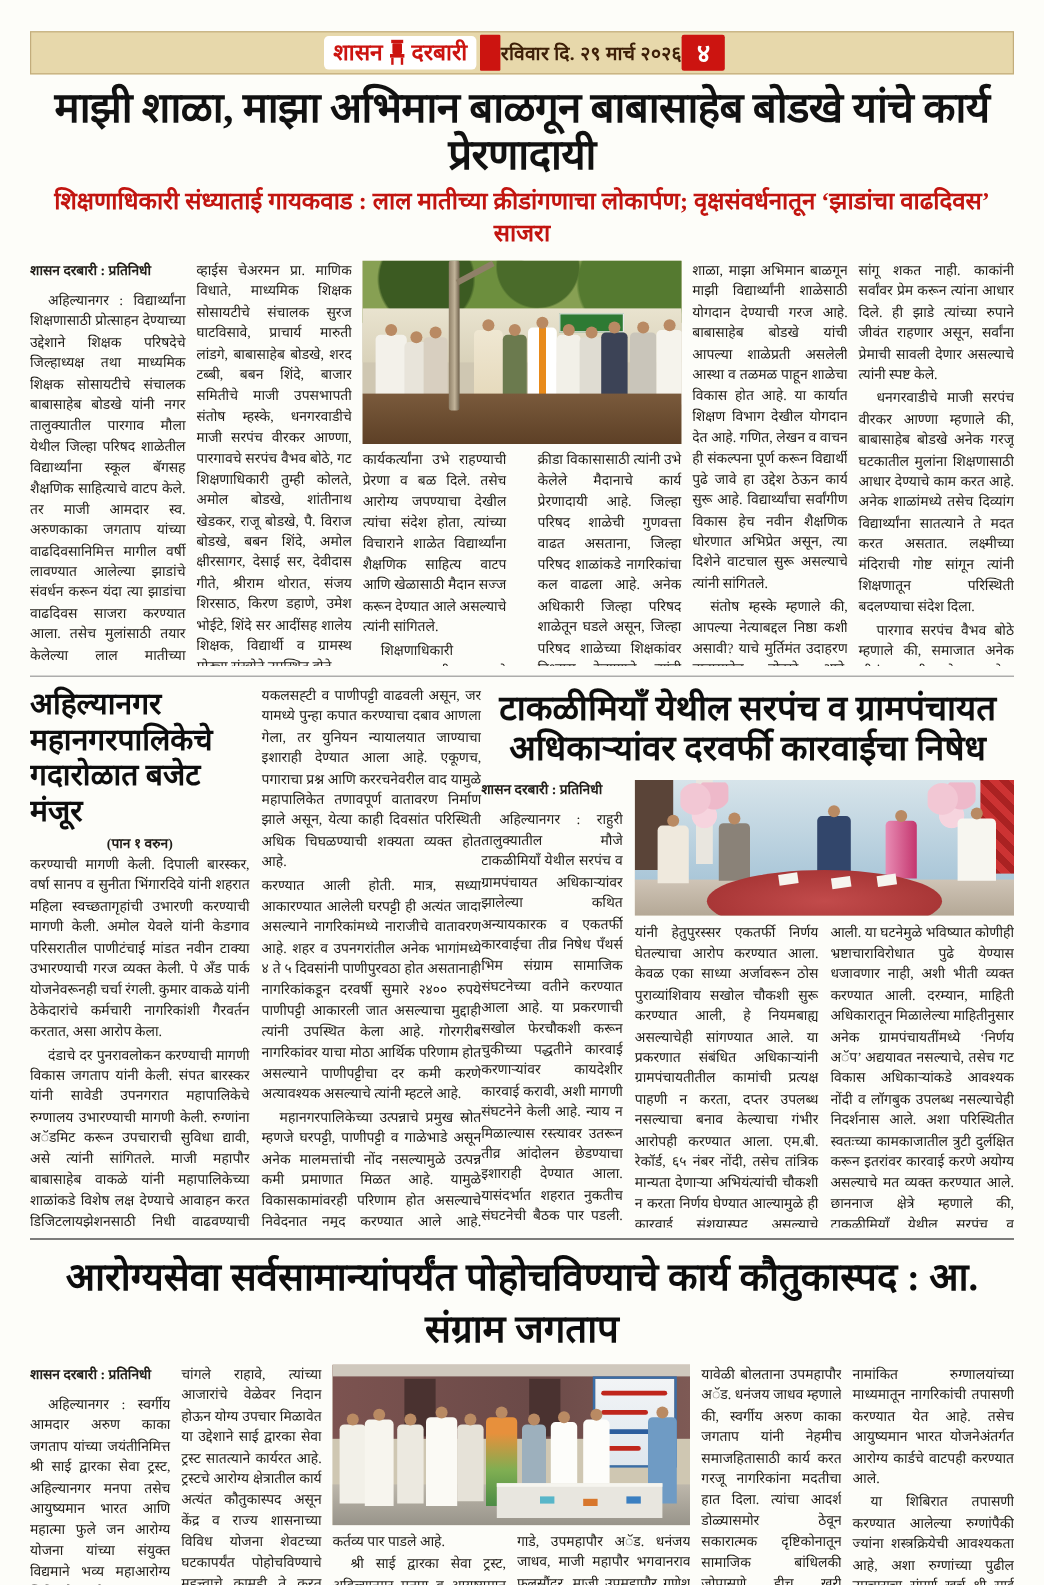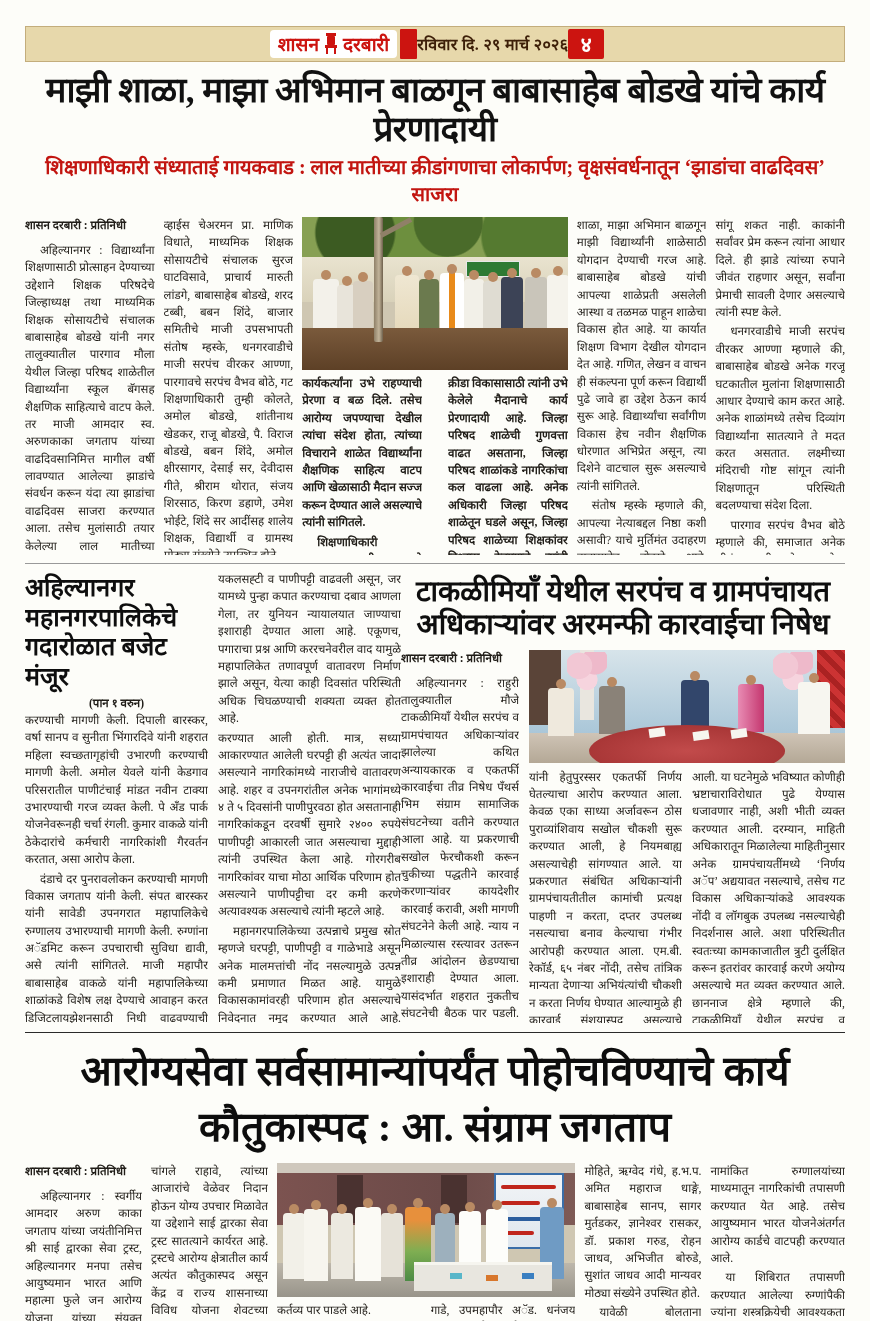--- a/index.html
+++ b/index.html
@@ -38,21 +38,21 @@
   }
   
   .byline{font-size:11.5px;font-weight:bold;margin:0 0 10px 0;}
   .cols p{font-size:11.6px;line-height:1.5;text-align:justify;margin:0 0 2px 0;text-indent:15px;}
   .cont p:first-child{text-indent:0;}
   .colblock{overflow:hidden;}
   
   .a1-row{display:flex;gap:9px;height:338px;overflow:hidden;}
   .a1-col{flex:1 1 0;}
   .a1-mid{flex:2.05 2.05 0;display:flex;flex-direction:column;}
-  .a1-midcols{display:flex;gap:26px;flex:1;overflow:hidden;margin-top:5px;font-weight:bold;}
+  .a1-midcols{display:flex;gap:26px;flex:1;overflow:hidden;margin-top:5px;}
   .a1-midcols>div{flex:1 1 0;}
   
   .photo{position:relative;overflow:hidden;background:#cfc7b2;}
   .photo *{position:absolute;}
   .p1{width:100%;height:153px;}
   .p1 .canopy{top:0;left:0;right:0;height:52px;
     background:radial-gradient(circle at 20% 30%,#3c5b22 0 18%,transparent 19%),
                radial-gradient(circle at 55% 10%,#4a6b2a 0 22%,transparent 23%),
                radial-gradient(circle at 85% 35%,#557a30 0 20%,transparent 21%),
                radial-gradient(circle at 40% 60%,#6d8f3e 0 25%,transparent 26%),#87a053;}
@@ -98,21 +98,21 @@
   .from-p1{font-size:11.5px;font-weight:bold;text-align:center;margin:0 0 2px 0;}
   .subhead{font-size:15.5px;font-weight:bold;line-height:1.25;margin:6px 0 5px 0;color:#0c0c0c;}
   .a3{flex:1;}
   .a3 .h3x{font-size:29px;line-height:1.15;font-weight:bold;text-align:center;color:#0e0e0e;margin:4px 0 8px 0;}
   .a3-row{display:flex;gap:10px;}
   .a3-colA{width:118px;flex:none;}
   .a3-right{flex:1;display:flex;flex-direction:column;}
   .a3-botcols{display:flex;gap:10px;margin-top:6px;overflow:hidden;}
   .a3-botcols>div{flex:1 1 0;}
   
-  .h4x{font-size:41px;font-weight:bold;text-align:center;margin:6px 0 10px 0;color:#0d0d0d;}
+  .h4x{font-size:32px;font-weight:bold;text-align:center;margin:6px 0 10px 0;color:#0d0d0d;}
   .a4-row{display:flex;gap:9px;height:302px;overflow:hidden;}
   .a4-col{flex:1 1 0;}
   .a4-mid{flex:2.55 2.55 0;display:flex;flex-direction:column;}
   .a4-midcols{display:flex;gap:9px;flex:1;overflow:hidden;margin-top:5px;}
   .a4-midcols>div{flex:1 1 0;}
   .a4-col6{flex:1.15 1.15 0;}
 </style>
 </head>
 <body>
 
@@ -222,21 +222,21 @@
             </div>
           <div class="cont">
               <p>करण्यात आली होती. मात्र, सध्या आकारण्यात आलेली घरपट्टी ही अत्यंत जादा असल्याने नागरिकांमध्ये नाराजीचे वातावरण आहे. शहर व उपनगरांतील अनेक भागांमध्ये ४ ते ५ दिवसांनी पाणीपुरवठा होत असतानाही नागरिकांकडून दरवर्षी सुमारे २४०० रुपये पाणीपट्टी आकारली जात असल्याचा मुद्दाही त्यांनी उपस्थित केला आहे. गोरगरीब नागरिकांवर याचा मोठा आर्थिक परिणाम होत असल्याने पाणीपट्टीचा दर कमी करणे अत्यावश्यक असल्याचे त्यांनी म्हटले आहे.</p>
               <p>महानगरपालिकेच्या उत्पन्नाचे प्रमुख स्रोत म्हणजे घरपट्टी, पाणीपट्टी व गाळेभाडे असून अनेक मालमत्तांची नोंद नसल्यामुळे उत्पन्न कमी प्रमाणात मिळत आहे. यामुळे विकासकामांवरही परिणाम होत असल्याचे निवेदनात नमूद करण्यात आले आहे. नागरिकांच्या दृष्टीने अत्यंत महत्त्वाचा असलेला हा विषय येत्या विशेष सर्वसाधारण सभेत मांडून, घरपट्टी व पाणीपट्टी कमी करण्याबाबत तातडीने निर्णय घेण्यात यावा आणि नगरकरांना दिलासा द्यावा, अशी मागणी नगरसेवक रवींद्र बारस्कर यांनी केली आहे.</p>
             </div>
         </div>
       </div>
     </div>
 
     <div class="a3 cols">
-      <div class="h3x">टाकळीमियाँ येथील सरपंच व ग्रामपंचायत अधिकाऱ्यांवर अरमन्फी कारवाईचा निषेध</div>
+      <div class="h3x">टाकळीमियाँ येथील सरपंच व ग्रामपंचायत अधिकाऱ्यांवर दरवर्फी कारवाईचा निषेध</div>
       <div class="a3-row">
         <div class="a3-colA colblock">
           <div class="byline">शासन दरबारी : प्रतिनिधी</div>
           <div>
               <p>अहिल्यानगर : राहुरी तालुक्यातील मौजे टाकळीमियाँ येथील सरपंच व ग्रामपंचायत अधिकाऱ्यांवर झालेल्या कथित अन्यायकारक व एकतर्फी कारवाईचा तीव्र निषेध पँथर्स भिम संग्राम सामाजिक संघटनेच्या वतीने करण्यात आला आहे. या प्रकरणाची सखोल फेरचौकशी करून चुकीच्या पद्धतीने कारवाई करणाऱ्यांवर कायदेशीर कारवाई करावी, अशी मागणी संघटनेने केली आहे. न्याय न मिळाल्यास रस्त्यावर उतरून तीव्र आंदोलन छेडण्याचा इशाराही देण्यात आला. यासंदर्भात शहरात नुकतीच संघटनेची बैठक पार पडली. बैठकीत जिल्हा परिषदेचे मुख्य कार्यकारी अधिकारी यांची लवकरच भेट घेऊन सदर प्रकरणी सविस्तर चर्चा करण्याचा निर्णय घेण्यात आला. या वेळी संघटनेचे अध्यक्ष छाननाज क्षेत्रे, टाकळीमियाँच्या महिला सरपंच लिलाबाई गायकवाड, मिलिंद काळवुंड, विजय विधाते, चंद्रकांत गायकवाड आदी उपस्थित होते.</p>
             </div>
         </div>
         <div class="a3-right">
           <div class="photo p2" title="टाकळीमियाँ प्रकरणी पत्रकार बैठकीत उपस्थित पदाधिकारी">
             <div class="wall"></div>
@@ -326,21 +326,20 @@
         </div>
         <div class="colblock cont">
           <div>
               <p>गाडे, उपमहापौर अॅड. धनंजय जाधव, माजी महापौर भगवानराव फुलसौंदर, माजी उपमहापौर गणेश भोसले, अनिल बोरुडे, भाजप शहर जिल्हाध्यक्ष अनिल मोहिते, भाजप गटनेते शारदाताई ढवण, माजी सभापती अविनाश घुले, प्रा. माणिक विधाते, नगरसेवक निखिल वारे, गणेश कवडे, दत्ता गाडळकर, सुजय</p>
             </div>
         </div>
       </div>
     </div>
     <div class="a4-col colblock cont">
       <div>
-          <p>मोहिते, ऋग्वेद गंधे, ह.भ.प. अमित महाराज धाङ्गे, बाबासाहेब सानप, सागर मुर्तडकर, ज्ञानेश्वर रासकर, डॉ. प्रकाश गरुड, रोहन जाधव, अभिजीत बोरुडे, सुशांत जाधव आदी मान्यवर मोठ्या संख्येने उपस्थित होते.</p>
           <p>यावेळी बोलताना उपमहापौर अॅड. धनंजय जाधव म्हणाले की, स्वर्गीय अरुण काका जगताप यांनी नेहमीच समाजहितासाठी कार्य करत गरजू नागरिकांना मदतीचा हात दिला. त्यांचा आदर्श डोळ्यासमोर ठेवून सकारात्मक दृष्टिकोनातून सामाजिक बांधिलकी जोपासणे हीच खरी श्रद्धांजली आहे.</p>
         </div>
     </div>
     <div class="a4-col a4-col6 colblock cont">
       <div>
           <p>नामांकित रुग्णालयांच्या माध्यमातून नागरिकांची तपासणी करण्यात येत आहे. तसेच आयुष्यमान भारत योजनेअंतर्गत आरोग्य कार्डचे वाटपही करण्यात आले.</p>
           <p>या शिबिरात तपासणी करण्यात आलेल्या रुग्णांपैकी ज्यांना शस्त्रक्रियेची आवश्यकता आहे, अशा रुग्णांच्या पुढील उपचाराचा संपूर्ण खर्च श्री साई द्वारका सेवा ट्रस्टच्या माध्यमातून करण्यात येणार असल्याची माहिती त्यांनी दिली. रुग्णसेवा हीच ईश्वरसेवा आहे, असेही त्यांनी यावेळी नमूद केले.</p>
         </div>
     </div>
   </div>

